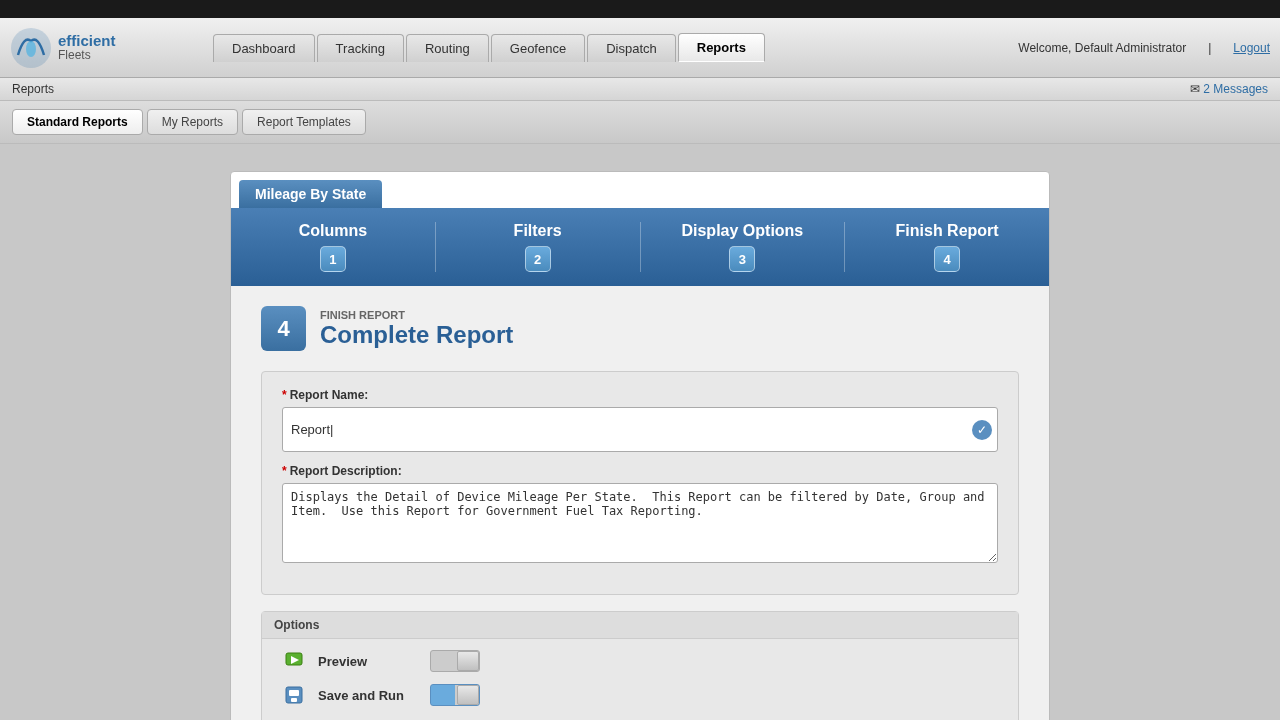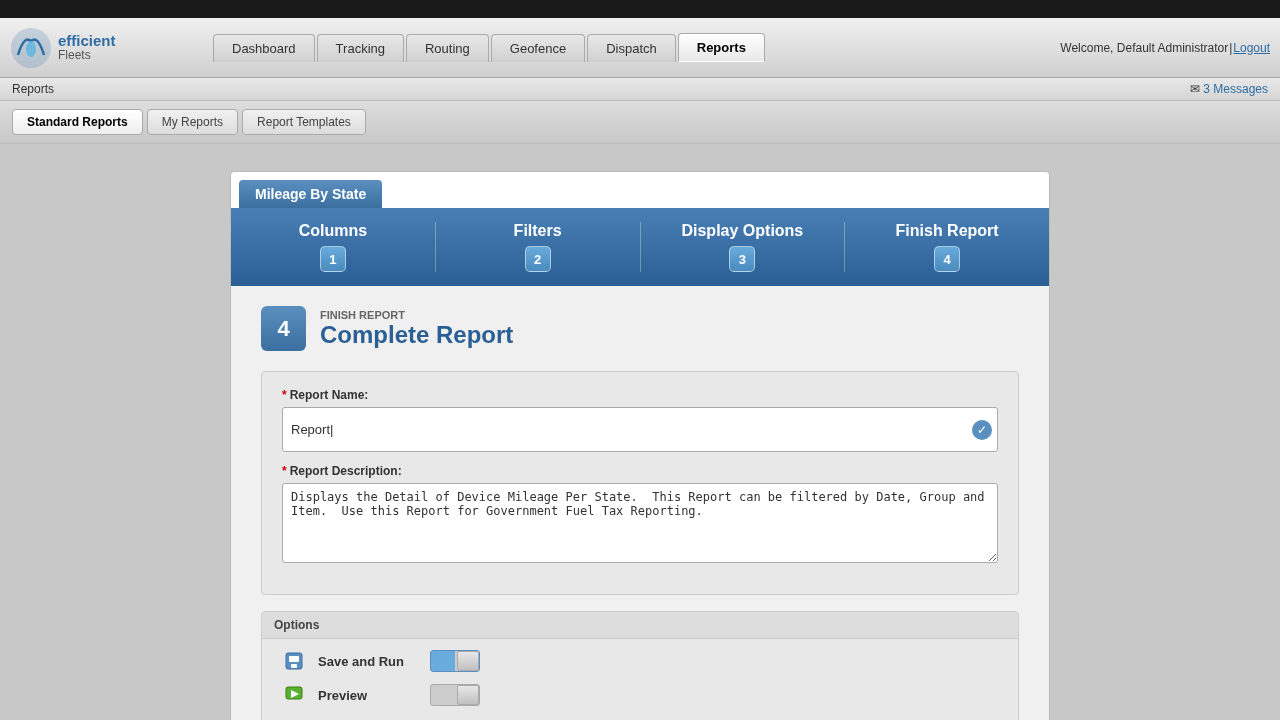--- a/index.html
+++ b/index.html
@@ -57,21 +57,21 @@
       background: linear-gradient(to bottom, #ffffff, #e8e8e8);
       color: #000;
       font-weight: bold;
       border-bottom: 1px solid #fff;
       z-index: 1;
     }
 
     .header-right {
       display: flex;
       align-items: center;
-      gap: 1px;
+      gap: 22px;
       color: #333;
       font-size: 12px;
     }
     .logout-link { color: #2e6da4; text-decoration: underline; cursor: pointer; }
     .messages-link { color: #2e6da4; text-decoration: none; font-size: 12px; }
 
     
     .breadcrumb-bar {
       background: linear-gradient(to bottom, #e8e8e8, #d5d5d5);
       padding: 4px 12px;
@@ -356,21 +356,21 @@
     <span>Welcome,  Default Administrator</span>
     <span>|</span>
     <a class="logout-link">Logout</a>
   </div>
 </div>
 
 <div class="breadcrumb-bar">
   <span>Reports</span>
   <span>
     <span>✉</span>
-    <a class="messages-link">3 Messages</a>
+    <a class="messages-link">2 Messages</a>
   </span>
 </div>
 
 <div class="sub-nav">
   <div class="sub-tab active">Standard Reports</div>
   <div class="sub-tab">My Reports</div>
   <div class="sub-tab">Report Templates</div>
 </div>
 
 <div class="main-content">
@@ -433,47 +433,47 @@
             <span>Report Description:</span>
           </div>
           <textarea class="form-textarea" style="">Displays the Detail of Device Mileage Per State.  This Report can be filtered by Date, Group and Item.  Use this Report for Government Fuel Tax Reporting.</textarea>
         </div>
 
       </div>
 
       <div class="options-section">
         <div class="options-header">Options</div>
         <div class="options-body">
+
+          <div class="option-row">
+            <div class="option-icon">
+              <svg width="20" height="20" viewBox="0 0 20 20">
+                <rect x="2" y="2" width="16" height="12" rx="2" fill="#5ab030" stroke="#3a8010" stroke-width="1"></rect>
+                <polygon points="7,5 15,9 7,13" fill="white"></polygon>
+              </svg>
+            </div>
+            <div class="option-label">Preview</div>
+            <div class="toggle">
+              <div class="toggle-knob"></div>
+            </div>
+          </div>
 
           <div class="option-row">
             <div class="option-icon">
               <svg width="20" height="20" viewBox="0 0 20 20">
                 <rect x="2" y="2" width="16" height="16" rx="2" fill="#5a8fc0" stroke="#3a6fa0" stroke-width="1"></rect>
                 <rect x="5" y="5" width="10" height="6" rx="1" fill="white"></rect>
                 <rect x="7" y="13" width="6" height="4" rx="1" fill="white"></rect>
               </svg>
             </div>
             <div class="option-label">Save and Run</div>
             <div class="toggle on">
               <div class="toggle-knob"></div>
             </div>
           </div>
 
-          <div class="option-row">
-            <div class="option-icon">
-              <svg width="20" height="20" viewBox="0 0 20 20">
-                <rect x="2" y="2" width="16" height="12" rx="2" fill="#5ab030" stroke="#3a8010" stroke-width="1"></rect>
-                <polygon points="7,5 15,9 7,13" fill="white"></polygon>
-              </svg>
-            </div>
-            <div class="option-label">Preview</div>
-            <div class="toggle">
-              <div class="toggle-knob"></div>
-            </div>
-          </div>
-
         </div>
       </div>
 
     </div>
   </div>
 
 </div>
 
 </body></html>

